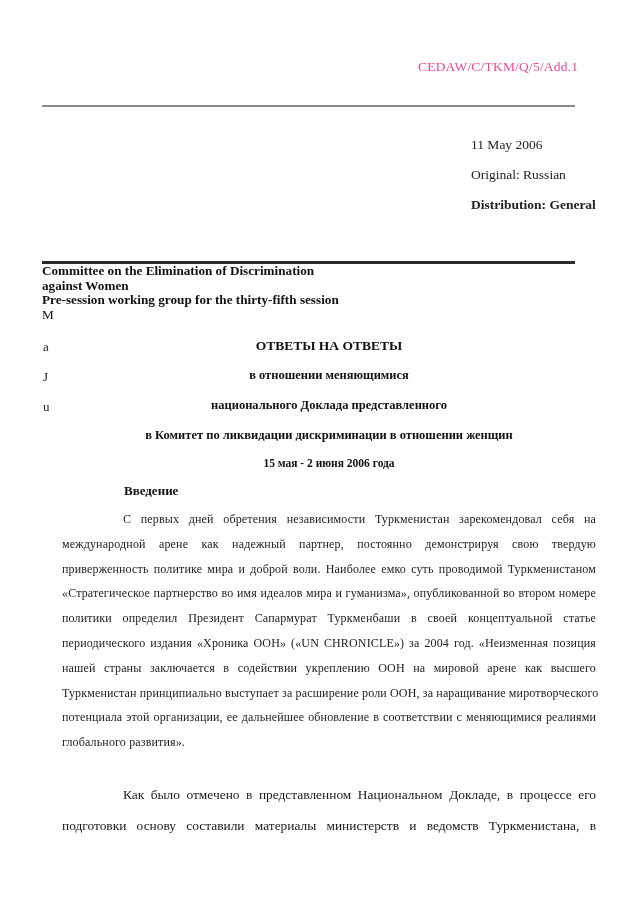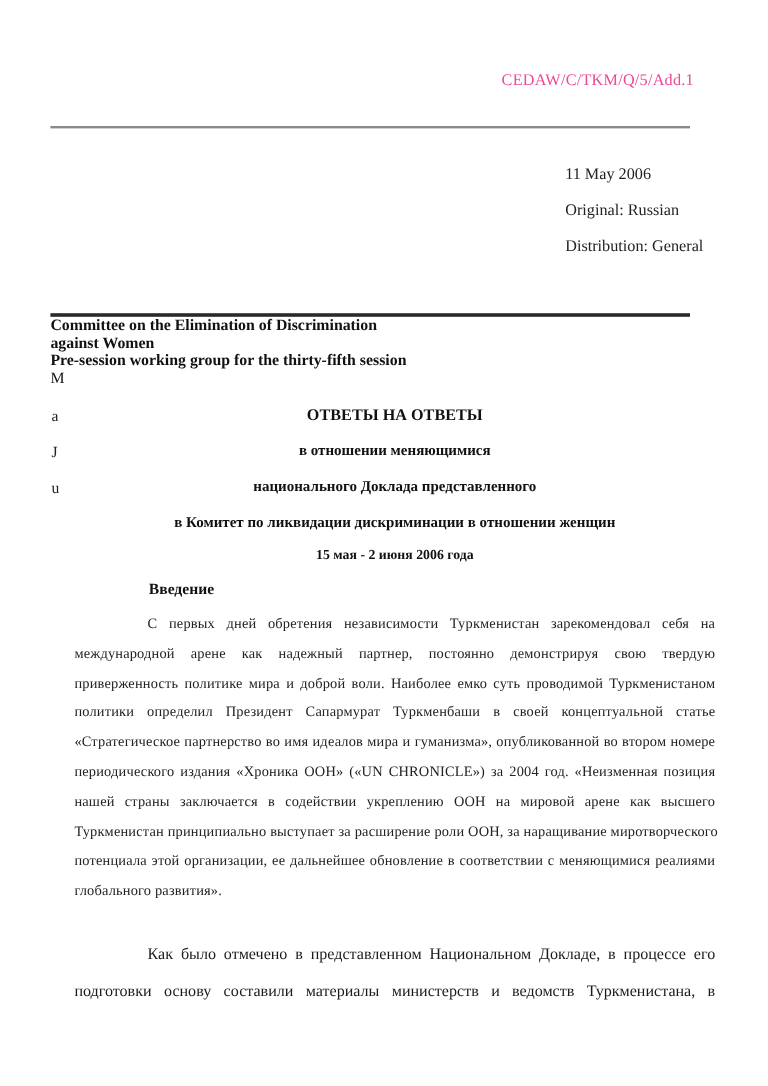--- a/index.html
+++ b/index.html
@@ -33,21 +33,21 @@
       background: #8a8a8a;
     }
     .meta {
       left: 455px;
       font-size: 13.5px;
       color: #222;
       margin-left: 16px;
     }
     .meta-date { top: 137px; }
     .meta-orig { top: 167px; }
-    .meta-dist { top: 197px; }
+    .meta-dist { top: 197px; font-weight: bold; }
 
     .rule-mid {
       left: 42px;
       top: 261px;
       width: 533px;
       height: 3px;
       background: #2a2a2a;
     }
     .committee {
       left: 42px;
@@ -159,22 +159,22 @@
 <div class="abs title-line t3">национального Доклада представленного</div>
 <div class="abs title-line t4">в Комитет по ликвидации дискриминации в отношении женщин</div>
 <div class="abs title-line t5">15 мая - 2 июня 2006 года</div>
 
 <div class="abs intro-heading">Введение</div>
 
 <div class="abs para1">
   <span class="line first">С первых дней обретения независимости Туркменистан зарекомендовал себя на</span>
   <span class="line">международной арене как надежный  партнер, постоянно демонстрируя свою твердую</span>
   <span class="line">приверженность политике мира и доброй воли. Наиболее емко суть проводимой Туркменистаном</span>
+  <span class="line">«Стратегическое партнерство во имя идеалов мира и гуманизма», опубликованной во втором номере</span>
   <span class="line">политики определил Президент Сапармурат Туркменбаши в своей концептуальной статье</span>
-  <span class="line">«Стратегическое партнерство во имя идеалов мира и гуманизма», опубликованной во втором номере</span>
   <span class="line">периодического издания «Хроника ООН» («UN CHRONICLE») за 2004 год. «Неизменная позиция</span>
   <span class="line">нашей страны заключается в содействии укреплению ООН на мировой арене как высшего</span>
   <span class="line">Туркменистан принципиально выступает за расширение роли ООН, за наращивание миротворческого</span>
   <span class="line">потенциала этой организации, ее дальнейшее обновление в соответствии с меняющимися реалиями</span>
   <span class="line last">глобального развития».</span>
 </div>
 
 <div class="abs para2">
   <span class="line first">Как было отмечено в представленном Национальном Докладе, в процессе его</span>
   <span class="line">подготовки основу составили материалы министерств и ведомств Туркменистана, в</span>

